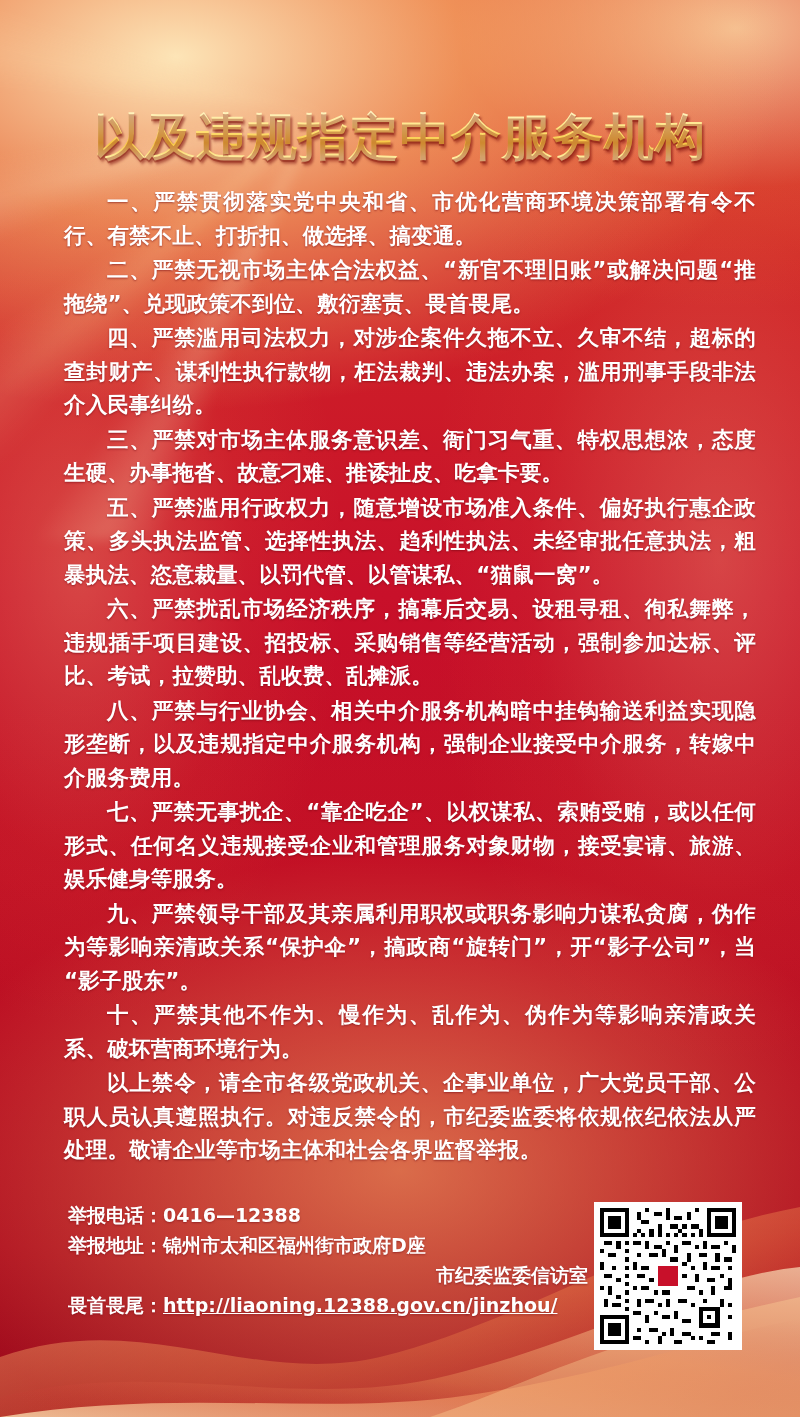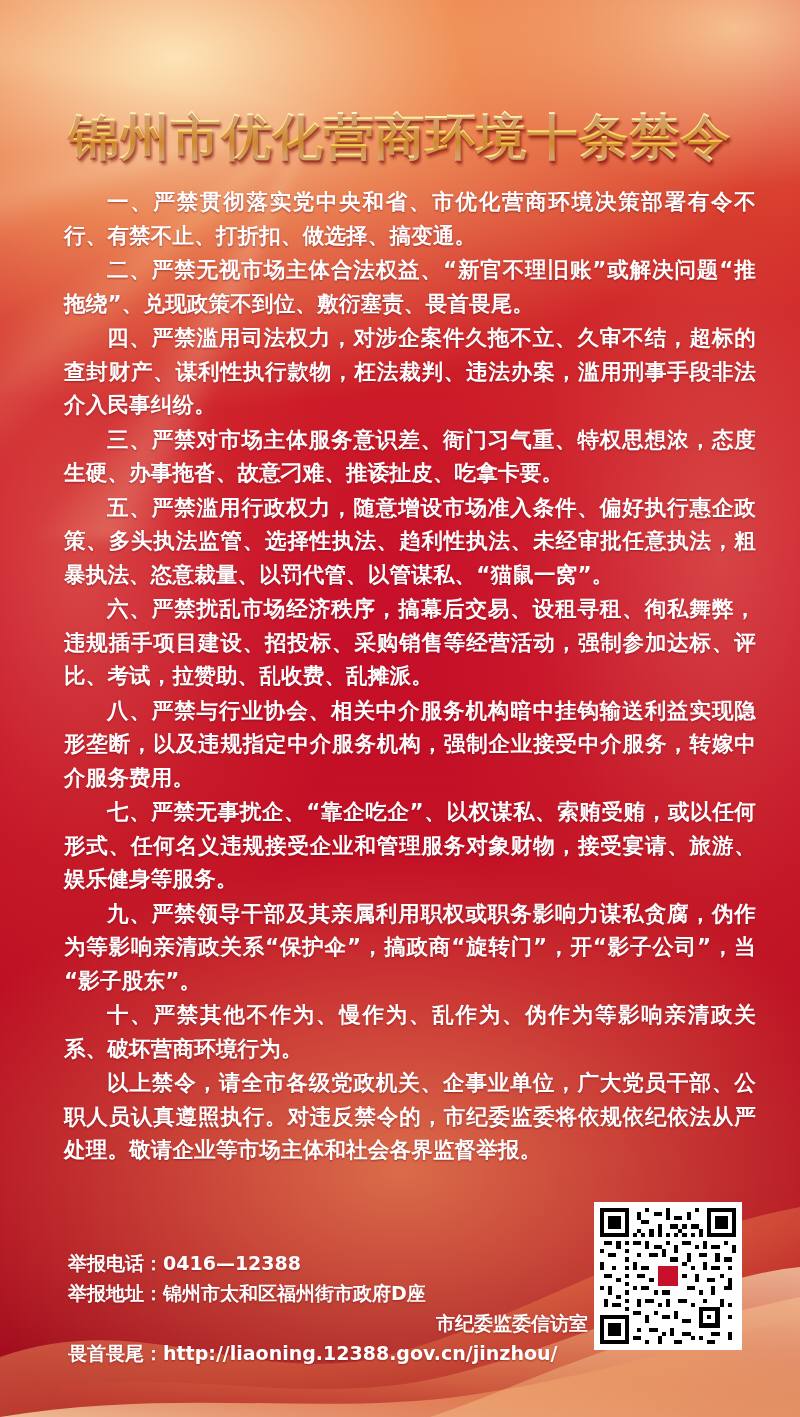--- a/index.html
+++ b/index.html
@@ -125,25 +125,25 @@
     left: 68px;
     top: 1200px;
     width: 520px;
     z-index: 6;
     color: #ffffff;
     font-family: "DejaVu Sans", "Liberation Sans", sans-serif;
     font-weight: bold;
     font-size: 19px;
     line-height: 30px;
     text-shadow: 0 1px 2px rgba(110,8,18,0.5);
-    margin-top: 48px;
   }
   .footer .line { white-space: nowrap; }
   .footer .indent { padding-left: 100px; text-align: right; }
   .footer .url {
+    text-decoration: underline;
     font-family: "DejaVu Sans", "Liberation Sans", sans-serif;
   }
 
   .qr-box {
     position: absolute;
     right: 58px;
     top: 1202px;
     width: 148px;
     height: 148px;
     background: #ffffff;
@@ -184,21 +184,21 @@
         <stop offset="100%" stop-color="#a8071d" stop-opacity="0.0"></stop>
       </linearGradient>
     </defs>
     <path d="M0,300 C140,250 250,330 380,300 C520,266 640,180 800,150 L800,360 L0,360 Z" fill="url(#rb1)"></path>
     <path d="M0,340 C160,300 300,356 450,318 C600,280 700,220 800,210 L800,360 L0,360 Z" fill="url(#rb2)"></path>
     <path d="M0,360 C180,330 320,360 470,338 C620,316 720,276 800,262 L800,360 L0,360 Z" fill="url(#rb3)"></path>
     <path d="M430,360 C520,330 610,280 800,240 L800,360 Z" fill="#ffd99b" opacity="0.35"></path>
   </svg>
 
   <div class="title-wrap">
-    <h1 class="title">锦州市优化营商环境十条禁令</h1>
+    <h1 class="title">以及违规指定中介服务机构</h1>
   </div>
 
   <div class="content">
     <p class="para">一、严禁贯彻落实党中央和省、市优化营商环境决策部署有令不行、有禁不止、打折扣、做选择、搞变通。</p>
     <p class="para">二、严禁无视市场主体合法权益、“新官不理旧账”或解决问题“推拖绕”、兑现政策不到位、敷衍塞责、畏首畏尾。</p>
     <p class="para">四、严禁滥用司法权力，对涉企案件久拖不立、久审不结，超标的查封财产、谋利性执行款物，枉法裁判、违法办案，滥用刑事手段非法介入民事纠纷。</p>
     <p class="para">三、严禁对市场主体服务意识差、衙门习气重、特权思想浓，态度生硬、办事拖沓、故意刁难、推诿扯皮、吃拿卡要。</p>
     <p class="para">五、严禁滥用行政权力，随意增设市场准入条件、偏好执行惠企政策、多头执法监管、选择性执法、趋利性执法、未经审批任意执法，粗暴执法、恣意裁量、以罚代管、以管谋私、“猫鼠一窝”。</p>
     <p class="para">六、严禁扰乱市场经济秩序，搞幕后交易、设租寻租、徇私舞弊，违规插手项目建设、招投标、采购销售等经营活动，强制参加达标、评比、考试，拉赞助、乱收费、乱摊派。</p>
     <p class="para">八、严禁与行业协会、相关中介服务机构暗中挂钩输送利益实现隐形垄断，以及违规指定中介服务机构，强制企业接受中介服务，转嫁中介服务费用。</p>

